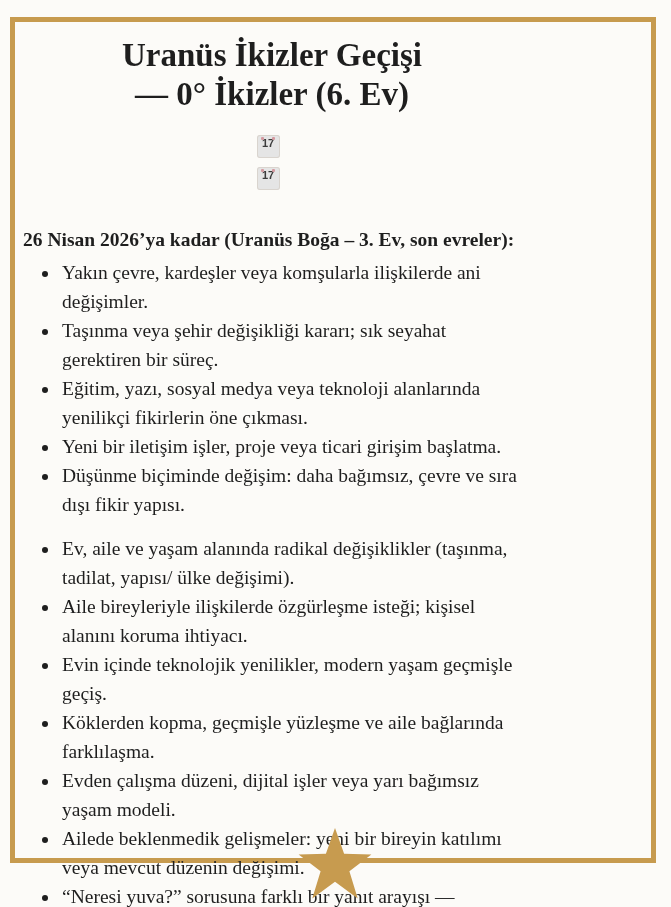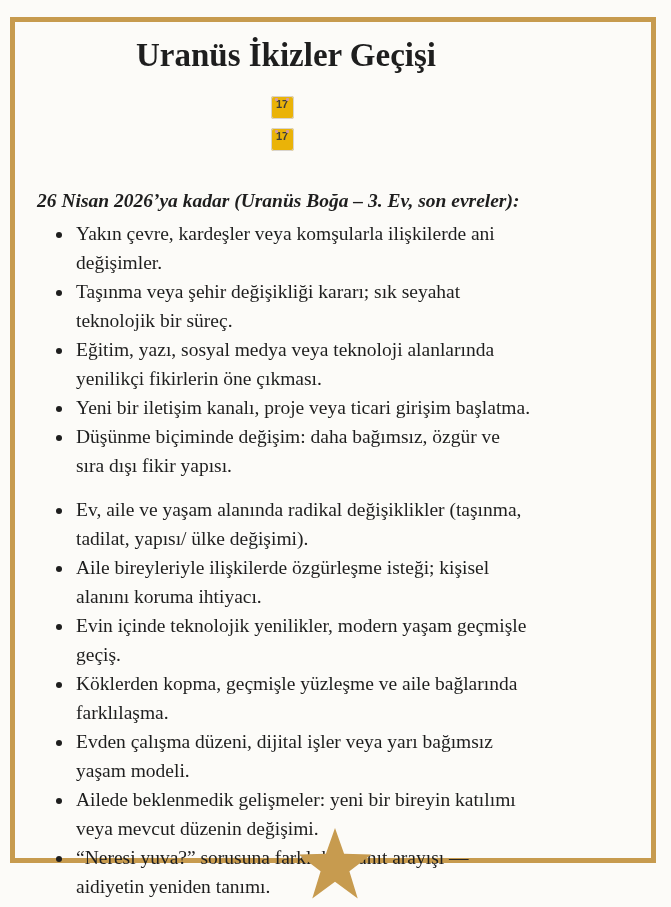--- a/index.html
+++ b/index.html
@@ -21,21 +21,21 @@
     position: absolute;
     left: 10px;
     top: 17px;
     width: 646px;
     height: 846px;
     border: 5px solid #C79B4F;
     box-sizing: border-box;
   }
   .content {
     position: absolute;
-    left: 29px;
+    left: 15px;
     top: 22px;
     width: 520px;
     height: 836px;
     box-sizing: border-box;
     padding: 14px 14px 0 8px;
   }
   .title {
     text-align: center;
     font-weight: bold;
     font-size: 33px;
@@ -53,21 +53,21 @@
     white-space: nowrap;
   }
   .cal-icon {
     display: inline-block;
     width: 23px;
     height: 23px;
     margin-right: 8px;
     vertical-align: -4px;
     border-radius: 3px;
     overflow: hidden;
-    background: #eab308;
+    background: #e5e5e5;
     box-shadow: inset 0 0 0 1px #D9D4CE;
   }
   .cal-top {
     height: 7px;
     background: #A0444C;
     position: relative;
   }
   .cal-top::before, .cal-top::after {
     content: "";
     position: absolute;
@@ -90,21 +90,20 @@
     color: #3C3C3C;
     line-height: 1;
   }
   .section { margin-top: 30px; }
   .section + .section { margin-top: 15px; }
   .section-heading {
     font-weight: bold;
     font-size: 19.5px;
     line-height: 29px;
     margin: 0;
-    font-style: italic;
   }
   .bullets {
     margin: 4px;
     padding-left: 33px;
     list-style: disc;
   }
   .bullets li {
     font-size: 19.5px;
     line-height: 29px;
     padding-left: 2px;
@@ -122,39 +121,40 @@
 <body>
 
 <div class="page">
 
   <div class="frame"></div>
 
   <div class="content">
 
     <h1 class="title">
       <span>Uranüs İkizler Geçişi</span><br>
+      <span>— 0° İkizler (6. Ev)</span>
     </h1>
 
     <div class="calendar-block">
       <div class="cal-line">
         <span class="cal-icon"><span class="cal-top"></span><span class="cal-num">17</span></span>
       </div>
       <div class="cal-line">
         <span class="cal-icon"><span class="cal-top"></span><span class="cal-num">17</span></span>
       </div>
     </div>
 
     <div class="section">
       <p class="section-heading">26 Nisan 2026’ya kadar (Uranüs Boğa – 3. Ev, son evreler):</p>
       <ul class="bullets">
           <li>Yakın çevre, kardeşler veya komşularla ilişkilerde ani değişimler.</li>
-          <li>Taşınma veya şehir değişikliği kararı; sık seyahat teknolojik bir süreç.</li>
+          <li>Taşınma veya şehir değişikliği kararı; sık seyahat gerektiren bir süreç.</li>
           <li>Eğitim, yazı, sosyal medya veya teknoloji alanlarında yenilikçi fikirlerin öne çıkması.</li>
-          <li>Yeni bir iletişim kanalı, proje veya ticari girişim başlatma.</li>
-          <li>Düşünme biçiminde değişim: daha bağımsız, özgür ve sıra dışı fikir yapısı.</li>
+          <li>Yeni bir iletişim işler, proje veya ticari girişim başlatma.</li>
+          <li>Düşünme biçiminde değişim: daha bağımsız, çevre ve sıra dışı fikir yapısı.</li>
         </ul>
     </div>
 
     <div class="section">
       <ul class="bullets">
           <li>Ev, aile ve yaşam alanında radikal değişiklikler (taşınma, tadilat, yapısı/ ülke değişimi).</li>
           <li>Aile bireyleriyle ilişkilerde özgürleşme isteği; kişisel alanını koruma ihtiyacı.</li>
           <li>Evin içinde teknolojik yenilikler, modern yaşam geçmişle geçiş.</li>
           <li>Köklerden kopma, geçmişle yüzleşme ve aile bağlarında farklılaşma.</li>
           <li>Evden çalışma düzeni, dijital işler veya yarı bağımsız yaşam modeli.</li>

